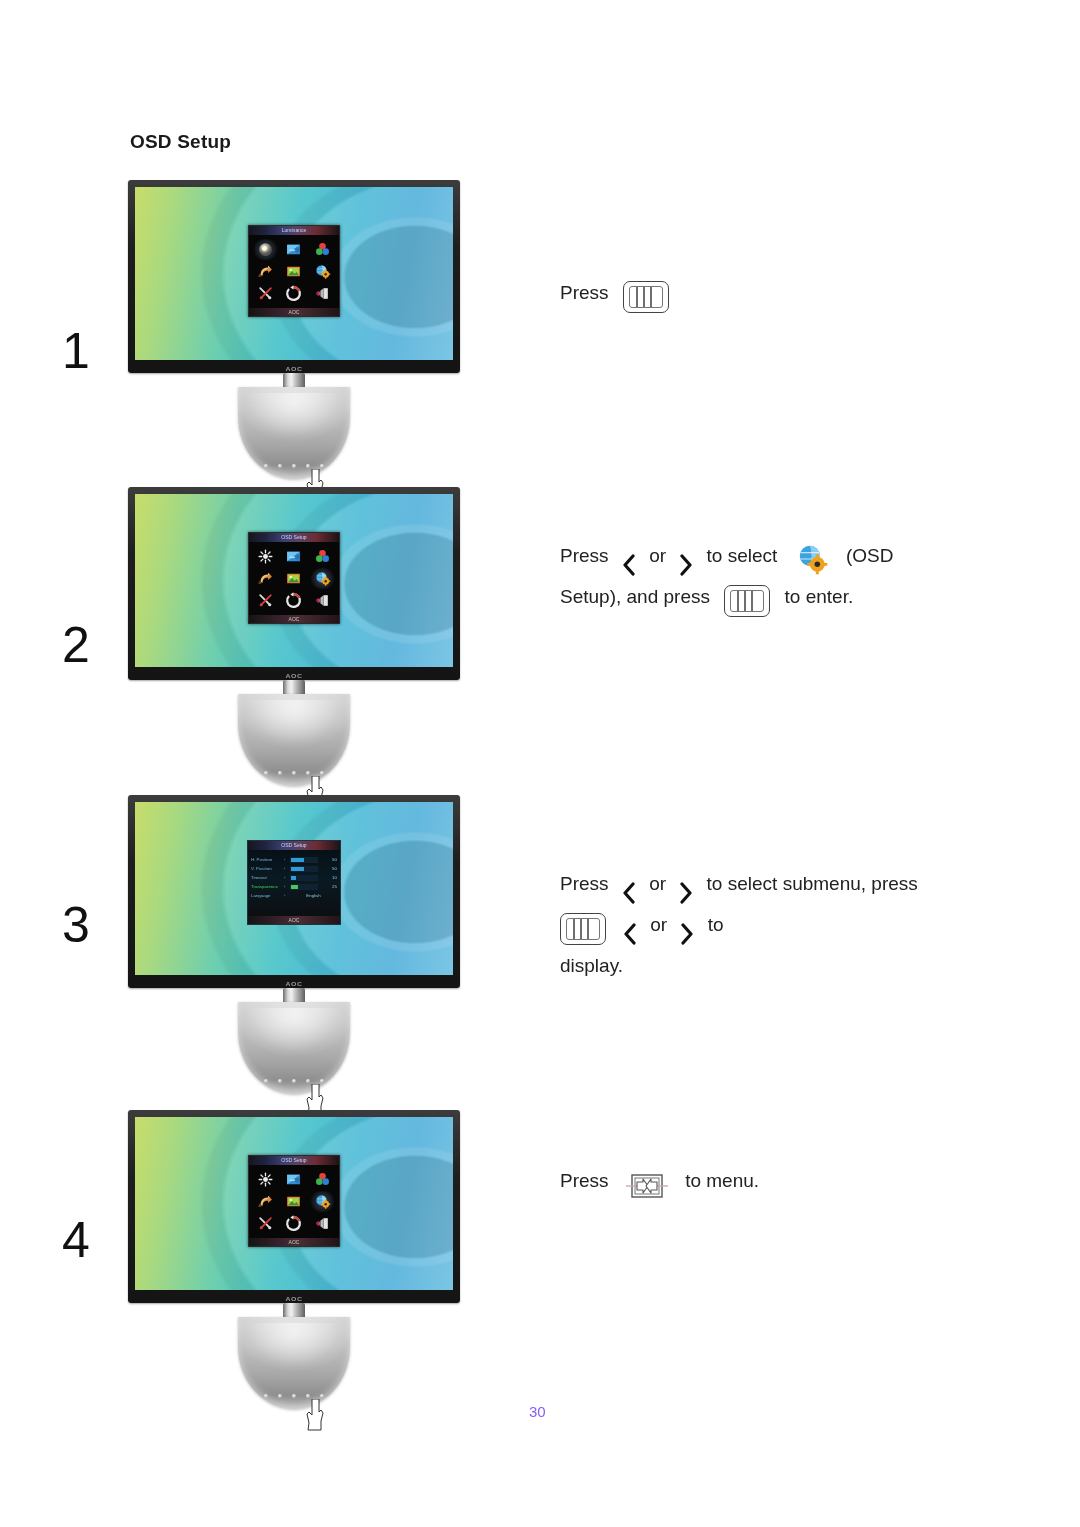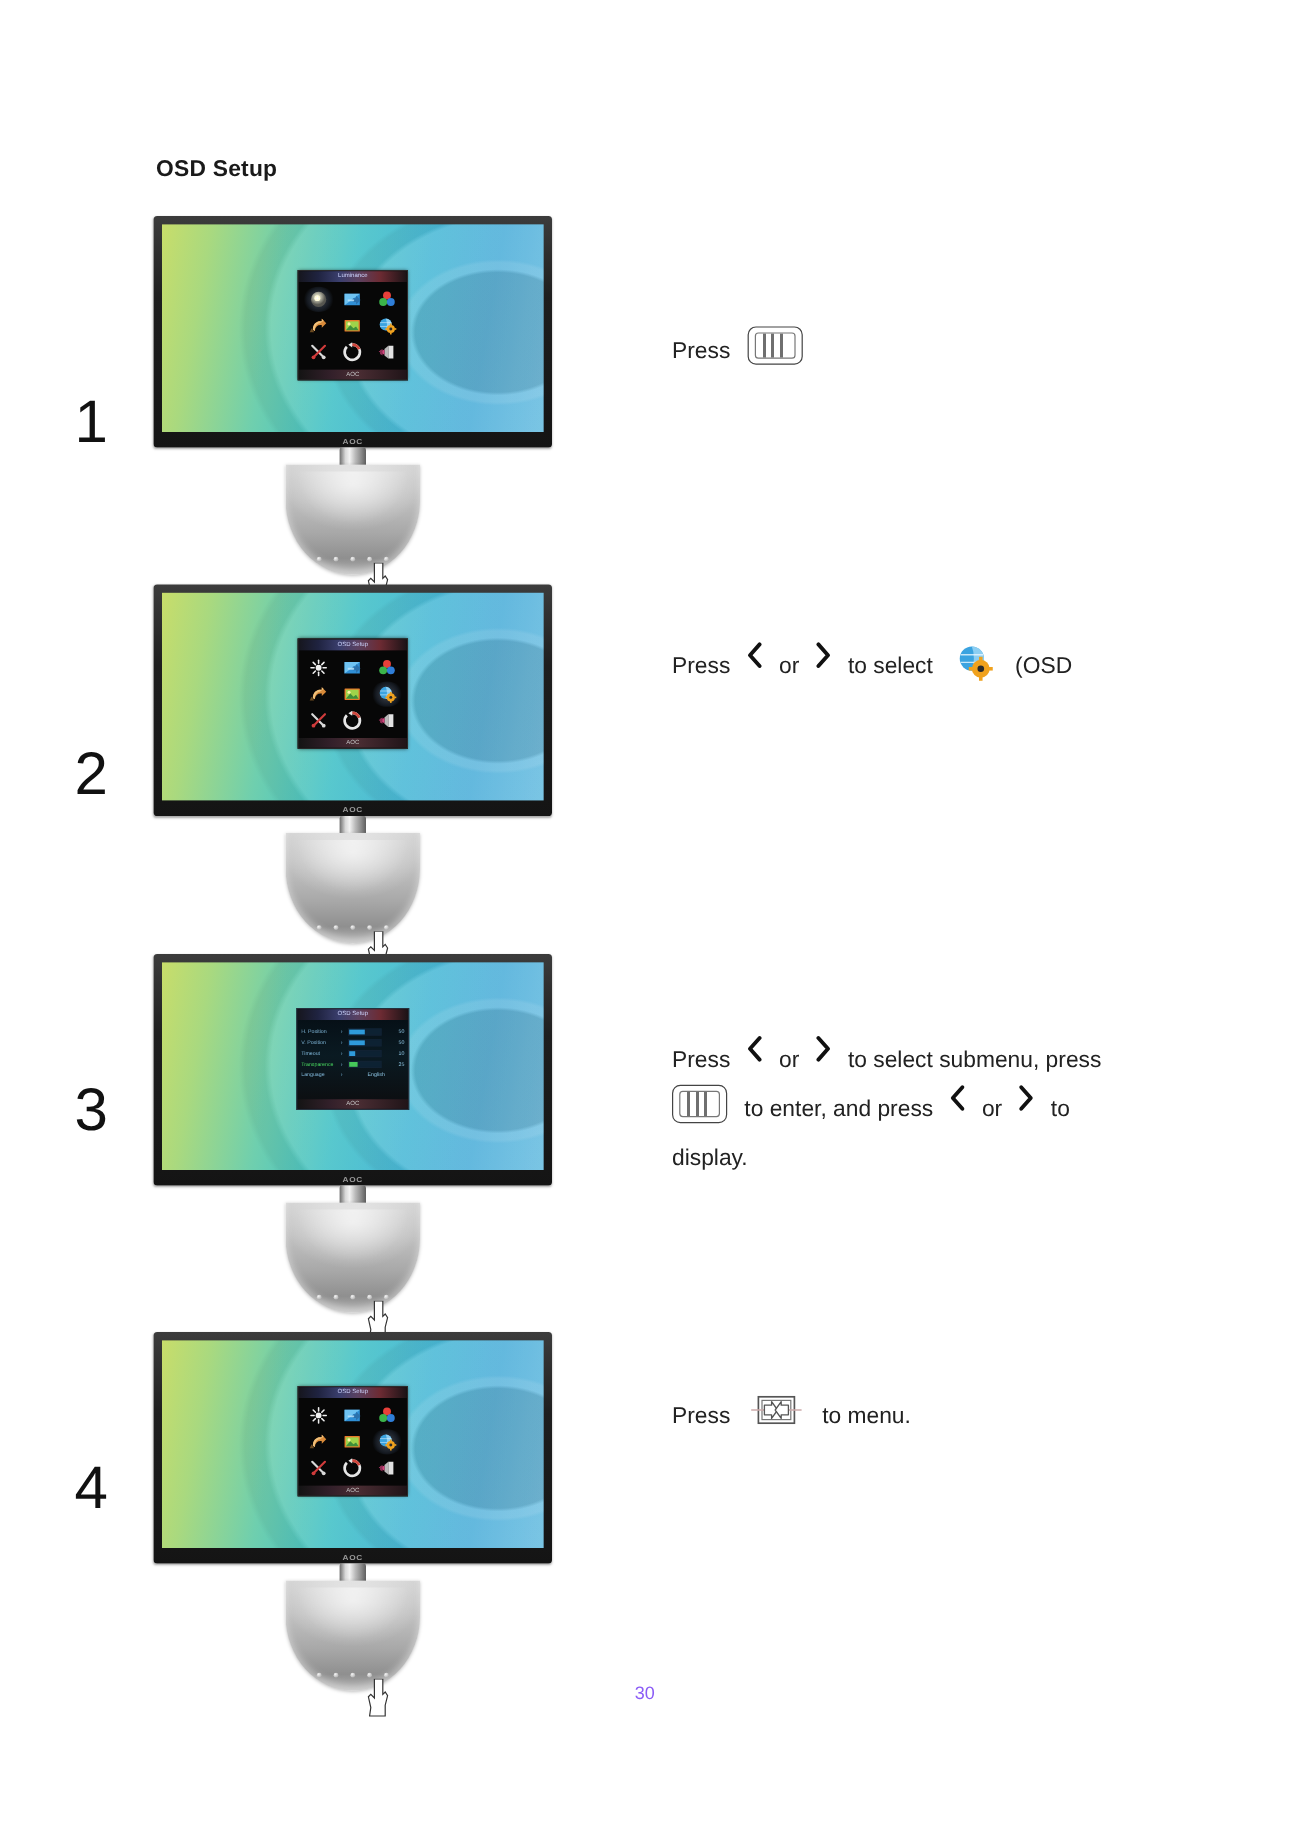--- a/index.html
+++ b/index.html
@@ -290,21 +290,21 @@
   .instr {
     position: absolute;
     left: 560px;
     width: 470px;
     font-size: 19px;
     color: #222;
     line-height: 41px;
   }
   .instr .line {
     display: flex;
-    align-items: flex-start;
+    align-items: flex-end;
     flex-wrap: wrap;
   }
   .instr .t { white-space: pre; }
 
   .step-1 .instr { top: 92px; }
   .step-2 .instr { top: 48px; }
   .step-3 .instr { top: 68px; }
   .step-4 .instr { top: 50px; }
 
   
@@ -644,20 +644,25 @@
             <circle r="2.6" fill="#2a2a2a"></circle>
             <g fill="#f0a21e">
               <rect x="-1.4" y="-9.4" width="2.8" height="3.4"></rect>
               <rect x="-1.4" y="6" width="2.8" height="3.4"></rect>
               <rect x="-9.4" y="-1.4" width="3.4" height="2.8"></rect>
               <rect x="6" y="-1.4" width="3.4" height="2.8"></rect>
             </g>
           </g>
         </svg>
         <span class="t"> (OSD</span>
+      </div>
+      <div class="line">
+        <span class="t">Setup), and press </span>
+        <span class="key-menu"></span>
+        <span class="t"> to enter.</span>
       </div>
     </div>
   </div>
 
   <div class="step step-3">
     <div class="step-number">3</div>
     <div class="monitor">
       <div class="bezel">
         <div class="screen">
           <div class="osd-sub">
@@ -732,21 +737,20 @@
           <path d="M12 2 L4 11 L12 20" fill="none" stroke="#111" stroke-width="3.2" stroke-linecap="round" stroke-linejoin="round"></path>
         </svg>
         <span class="t"> or </span>
         <svg class="chev" viewBox="0 0 16 22">
           <path d="M4 2 L12 11 L4 20" fill="none" stroke="#111" stroke-width="3.2" stroke-linecap="round" stroke-linejoin="round"></path>
         </svg>
         <span class="t"> to select submenu, press</span>
       </div>
       <div class="line">
         <span class="key-menu" style="margin-left:0"></span>
-        <span class="t"> to enter, and press </span>
         <svg class="chev" viewBox="0 0 16 22">
           <path d="M12 2 L4 11 L12 20" fill="none" stroke="#111" stroke-width="3.2" stroke-linecap="round" stroke-linejoin="round"></path>
         </svg>
         <span class="t"> or </span>
         <svg class="chev" viewBox="0 0 16 22">
           <path d="M4 2 L12 11 L4 20" fill="none" stroke="#111" stroke-width="3.2" stroke-linecap="round" stroke-linejoin="round"></path>
         </svg>
         <span class="t"> to</span>
       </div>
       <div class="line">

